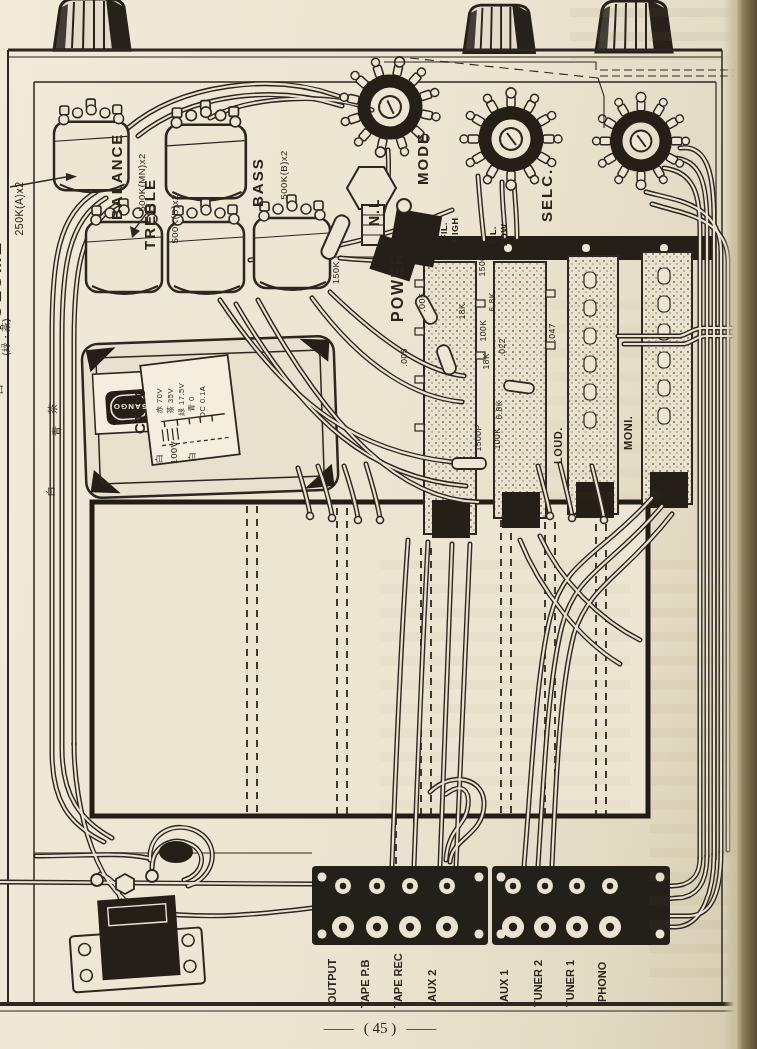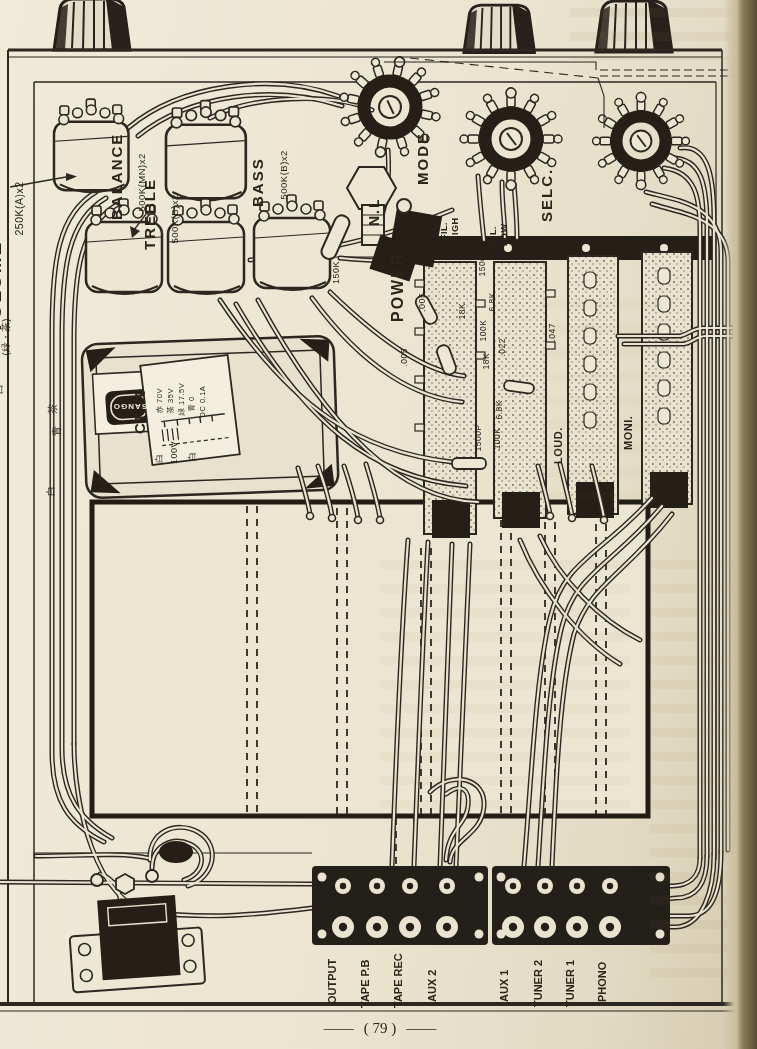--- a/index.html
+++ b/index.html
@@ -402,20 +402,20 @@
 <div class="v" style="left:371px;top:997px;font-size:11px;font-weight:bold">TAPE P.B</div>
 <div class="v" style="left:404px;top:997px;font-size:11px;font-weight:bold">TAPE REC</div>
 <div class="v" style="left:438px;top:991px;font-size:11px;font-weight:bold">AUX 2</div>
 <div class="v" style="left:510px;top:991px;font-size:11px;font-weight:bold">AUX 1</div>
 <div class="v" style="left:544px;top:996px;font-size:11px;font-weight:bold">TUNER 2</div>
 <div class="v" style="left:576px;top:996px;font-size:11px;font-weight:bold">TUNER 1</div>
 <div class="v" style="left:608px;top:991px;font-size:11px;font-weight:bold">PHONO</div>
 
 <div class="footer">
   <span>——</span>
-  <span>( 79 )</span>
+  <span>( 45 )</span>
   <span>——</span>
 </div>
 
 <div class="pre-edge"></div>
 <div class="page-edge" style="background:linear-gradient(90deg,#c3b795 0%,#8d7c5a 30%,#6f5f43 70%,#584b34 100%)"></div>
 
 </div>
 
 </body></html>

